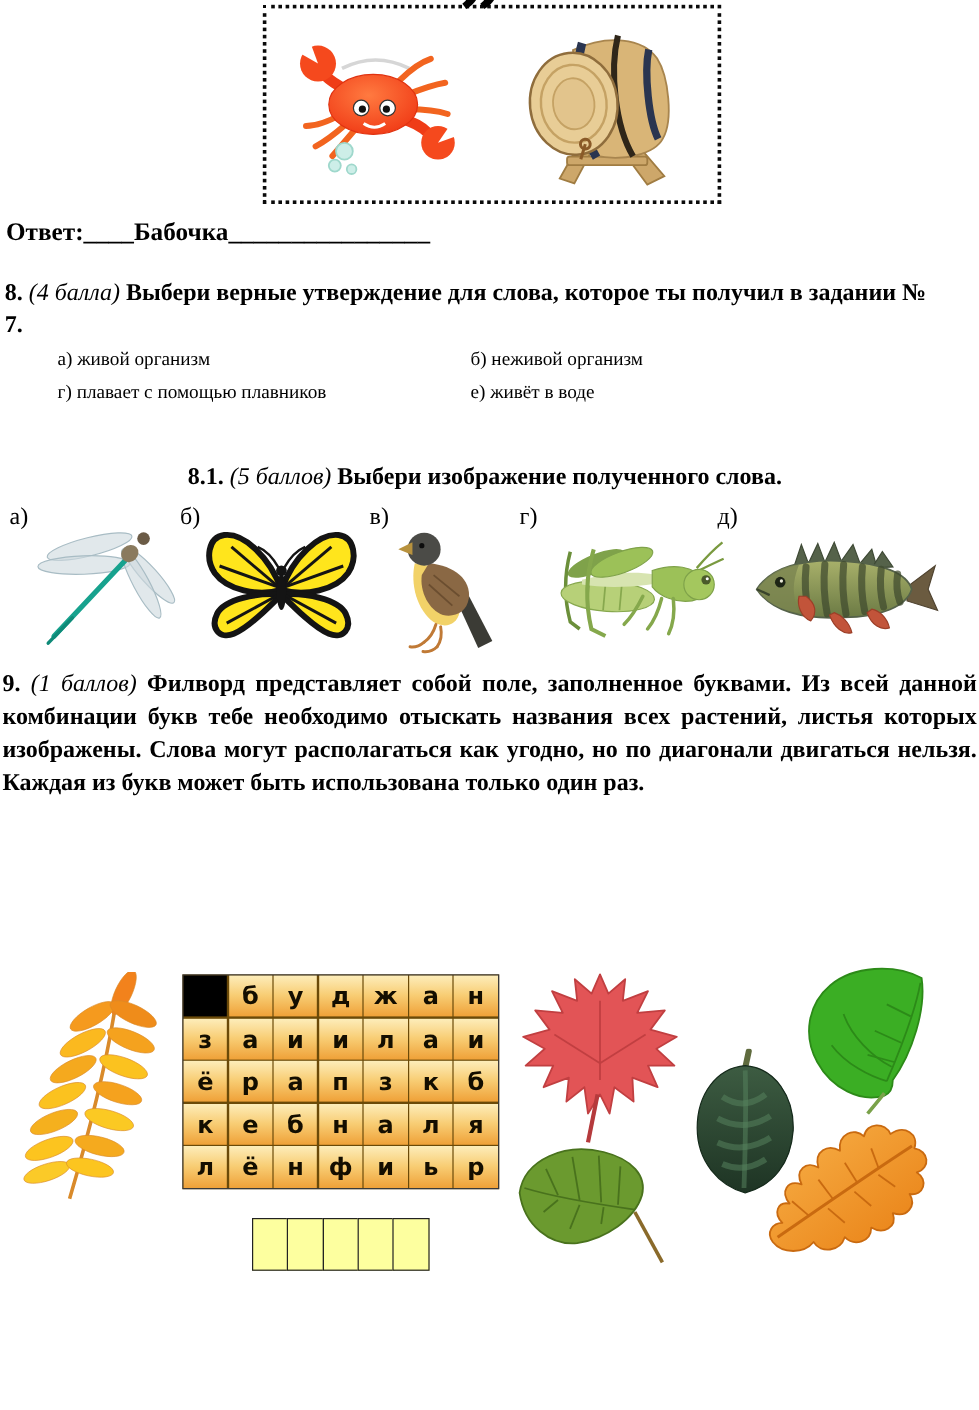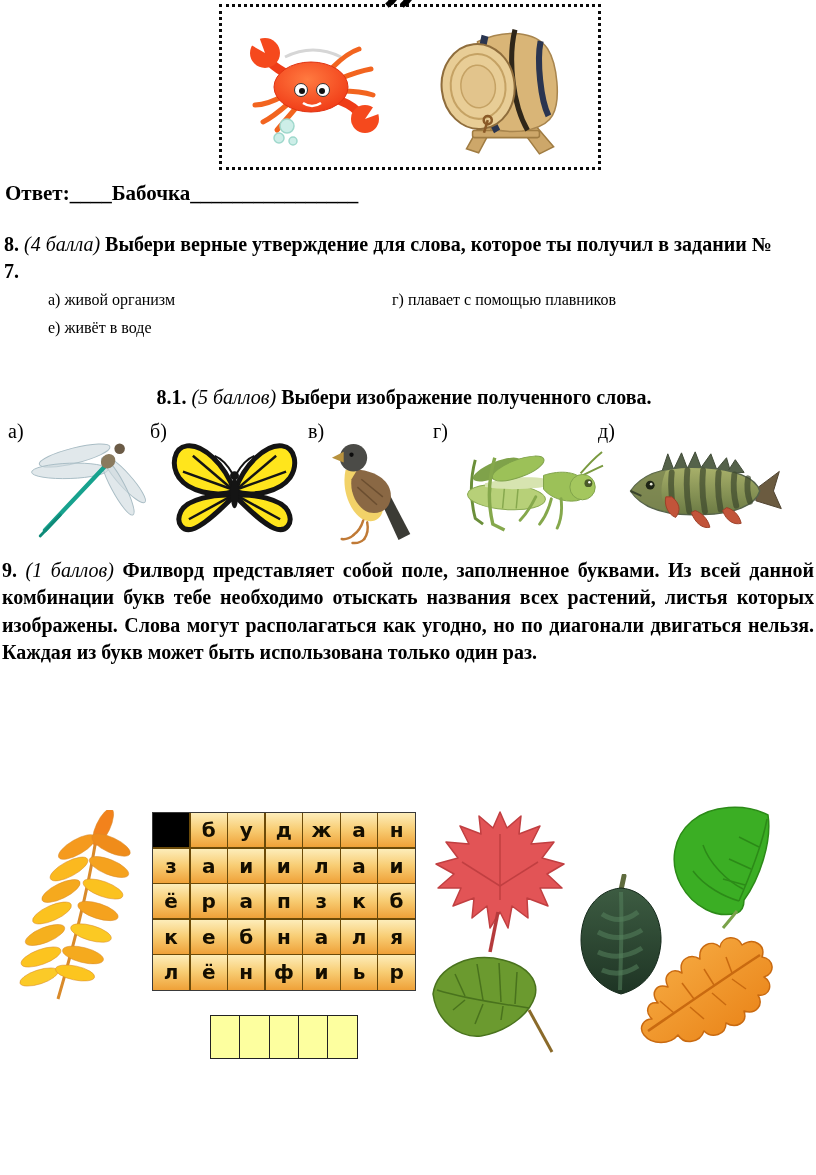--- a/index.html
+++ b/index.html
@@ -102,20 +102,21 @@
   <div class="abs answer-top"><span>Ответ:</span><span>____</span><span>Бабочка</span><span>________________</span></div>
 
   <p class="abs qhead">
     <span class="b">8.</span>
     <span class="i">(4 балла)</span>
     <span class="b">Выбери верные утверждение для слова, которое ты получил в задании № 7.</span>
   </p>
 
   <div class="abs options">
     <div><span>а)</span> <span>живой организм</span></div>
+    <div><span>б)</span> <span>неживой организм</span></div>
     <div><span>г)</span> <span>плавает с помощью плавников</span></div>
     <div><span>е)</span> <span>живёт в воде</span></div>
   </div>
 
   <p class="abs q81">
     <span class="b">8.1.</span>
     <span class="i">(5 баллов)</span>
     <span class="b">Выбери изображение полученного слова.</span>
   </p>
 

